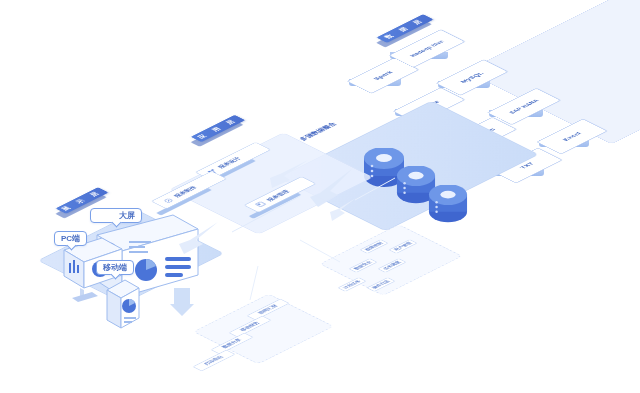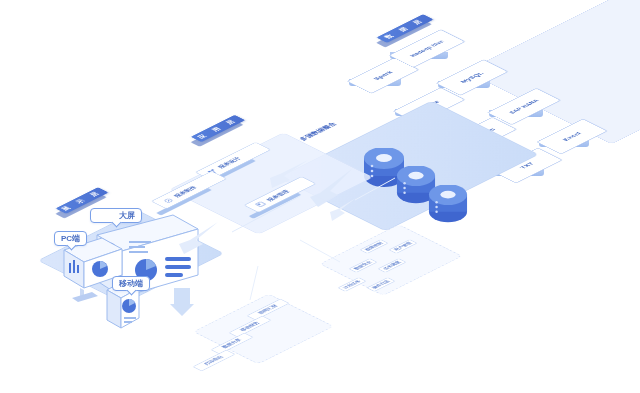--- a/index.html
+++ b/index.html
@@ -348,21 +348,21 @@
       <rect x="21" y="43" width="8" height="2" fill="#9ebbee"></rect>
     </svg>
   </div>
 
   <div class="pill" style="left:54px;top:231px;">
     <span>PC端</span>
   </div>
   <div class="pill" style="left:90px;top:208px;padding-left:28px;">
     <span>大屏</span>
   </div>
-  <div class="pill" style="left:96px;top:276px;margin-left:16px;">
+  <div class="pill" style="left:96px;top:260px;">
     <span>移动端</span>
   </div>
 
   <div class="slab plat-ghost" style="left:335px;top:215px;width:110px;height:88px;"></div>
 
   <div class="chip" style="left:359px;top:241px;width:30px;height:11px;font-size:5.5px;">
     <span>权限控制</span>
   </div>
   <div class="chip" style="left:388px;top:241px;width:30px;height:11px;font-size:5.5px;">
     <span>用户管理</span>

